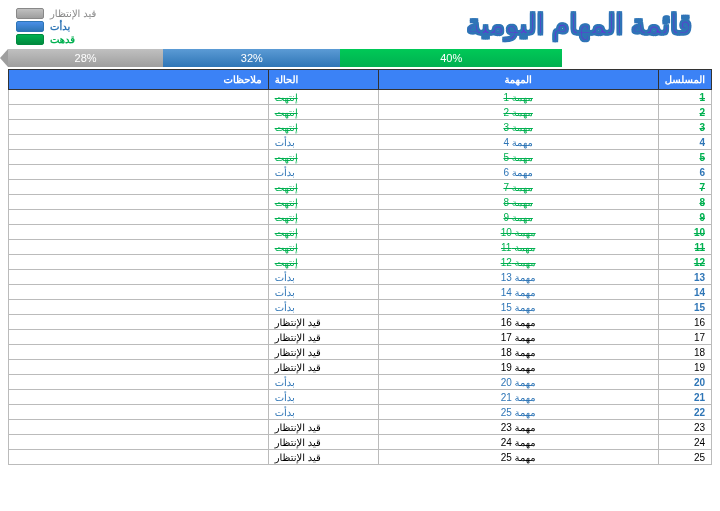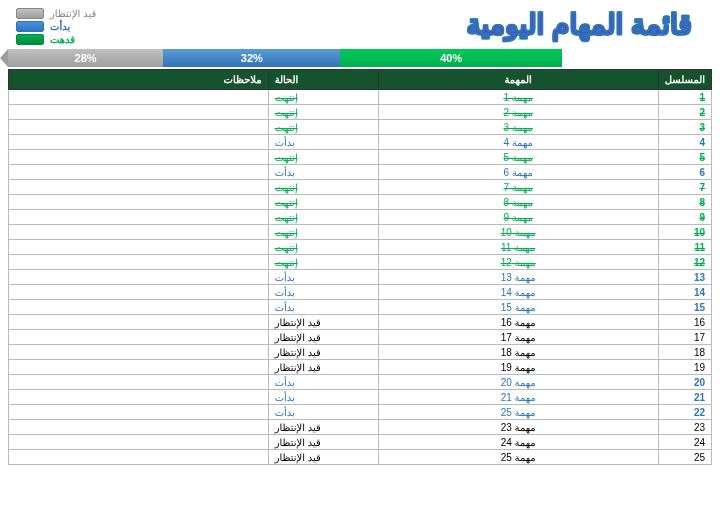--- a/index.html
+++ b/index.html
@@ -10,30 +10,30 @@
 .legend{margin-right:auto;margin-left:8px;display:flex;flex-direction:column;gap:2px;font-size:10px}
 .legend-row{display:flex;align-items:center;gap:6px;justify-content:flex-end}
 .legend-swatch{width:28px;height:11px;border-radius:2px}
 .sw-gray{background:linear-gradient(#c0c0c0,#9e9e9e);border:1px solid #888}
 .sw-blue{background:linear-gradient(#4A8FE7,#2E75B6);border:1px solid #2E75B6}
 .sw-green{background:linear-gradient(#00B050,#008a3e);border:1px solid #008a3e}
 .lg-gray{color:#888}
 .lg-blue{color:#2E75B6;font-weight:bold}
 .lg-green{color:#00B050;font-weight:bold}
 .bars{display:flex;gap:0;margin-bottom:2px;margin-right:150px}
-.bar{height:18px;color:#fff;font-weight:bold;font-size:11px;display:flex;align-items:center;justify-content:center;position:relative}
+.bar{height:18px;color:#fff;font-weight:normal;font-size:11px;display:flex;align-items:center;justify-content:center;position:relative}
 .bar-green{background:linear-gradient(180deg,#00C957,#00B050);flex:0 0 40%}
 .bar-blue{background:linear-gradient(180deg,#5B9BD5,#2E75B6);flex:0 0 32%}
 .bar-gray{background:linear-gradient(180deg,#c0c0c0,#9e9e9e);flex:0 0 28%}
 .bar::after{content:"";position:absolute;left:-8px;top:0;width:0;height:0;border-top:9px solid transparent;border-bottom:9px solid transparent}
 .bar-green::after{border-right:8px solid #00B050}
 .bar-blue::after{border-right:8px solid #2E75B6}
 .bar-gray::after{border-right:8px solid #9e9e9e}
 table{width:100%;border-collapse:collapse;font-size:10px}
-thead th{background:#14532d;color:#fff;font-weight:bold;padding:4px 6px;text-align:center;border:1px solid #333}
+thead th{background:#3b82f6;color:#fff;font-weight:bold;padding:4px 6px;text-align:center;border:1px solid #333}
 tbody td{border:1px solid #bbb;padding:1.5px 6px;height:15px}
 .col-seq{width:50px;text-align:right}
 .col-task{width:280px;text-align:center}
 .col-status{width:110px;text-align:left}
 .col-notes{text-align:right}
 .done{color:#00B050;text-decoration:line-through}
 .started{color:#2E75B6}
 .pending{color:#000}
 .seq-done{color:#00B050;text-decoration:line-through;font-weight:bold}
 .seq-started{color:#2E75B6;font-weight:bold}

